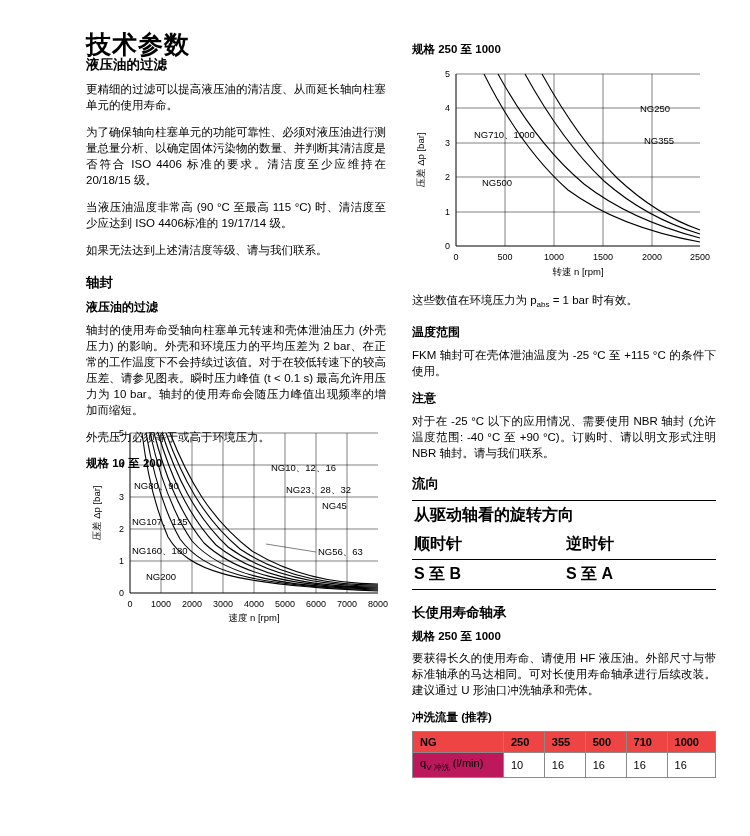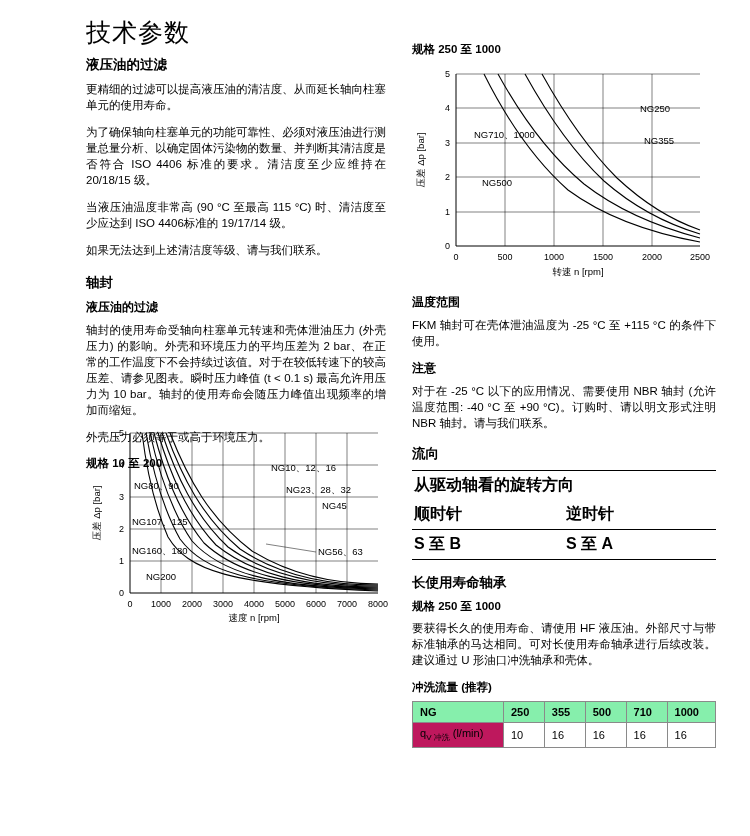--- a/index.html
+++ b/index.html
@@ -8,21 +8,21 @@
     font-family:"Liberation Sans","DejaVu Sans",sans-serif;
     color:#000;
     position:relative;
     overflow:hidden;
   }
   .page{position:absolute;left:0;top:0;width:750px;height:836px;}
   .col-left{position:absolute;left:86px;top:10px;width:300px;}
   .col-right{position:absolute;left:412px;top:42px;width:304px;}
 
   h1.title{
-    font-size:25px;font-weight:normal;margin:4px 0 14px 0;letter-spacing:1px;
+    font-size:25px;font-weight:bold;margin:16px 0 14px 0;letter-spacing:1px;
   }
   h2.sec{
     font-size:13.5px;font-weight:bold;margin:0 0 7px 0;
   }
   h3.sub{
     font-size:12px;font-weight:bold;margin:0 0 6px 0;
   }
   p.body{
     font-size:11.5px;line-height:16px;margin:0 0 11px 0;text-align:justify;
   }
@@ -38,21 +38,21 @@
   .ax-lbl{font-family:"Liberation Sans",sans-serif;font-size:9.5px;fill:#000;}
   .curve-lbl{font-family:"Liberation Sans",sans-serif;font-size:9.5px;fill:#000;}
 
   table.flow{border-collapse:collapse;width:100%;font-size:16px;margin-top:1px;}
   table.flow td{padding:4px 2px;}
   table.flow .b{font-weight:bold;}
   .tline{border-top:1px solid #000;}
 
   table.flush{border-collapse:collapse;width:100%;font-size:11px;margin-top:5px;}
   table.flush td,table.flush th{border:1px solid #8a8a8a;padding:4px 7px;text-align:left;font-weight:normal;}
-  table.flush th{background:#86efac;font-weight:bold;}
+  table.flush th{background:#ef4444;font-weight:bold;}
   table.flush td.first{background:#be185d;}
   .sub-sm{font-size:8px;vertical-align:sub;}
 </style>
 </head>
 <body>
 
 <div class="page">
 
   <div style="position:absolute;left:86px;top:12px;width:330px;">
     <h1 class="title">技术参数</h1>
@@ -182,20 +182,21 @@
 
         <text class="curve-lbl" x="228" y="46">NG250</text>
         <text class="curve-lbl" x="232" y="78">NG355</text>
         <text class="curve-lbl" x="62" y="72">NG710、1000</text>
         <text class="curve-lbl" x="70" y="120">NG500</text>
       </g>
     </svg>
   </div>
 
   <div style="position:absolute;left:412px;top:292px;width:304px;">
+    <p class="body">这些数值在环境压力为 p<span class="sub-sm">abs</span> = 1 bar 时有效。</p>
 
     <h3 class="sub" style="margin-top:2px;">温度范围</h3>
     <p class="body">FKM 轴封可在壳体泄油温度为 -25 °C 至 +115 °C 的条件下使用。</p>
 
     <h3 class="sub">注意</h3>
     <p class="body">对于在 -25 °C 以下的应用情况、需要使用 NBR 轴封 (允许温度范围: -40 °C 至 +90 °C)。订购时、请以明文形式注明 NBR 轴封。请与我们联系。</p>
 
     <h2 class="sec" style="margin-top:14px;">流向</h2>
 
     <table class="flow">

